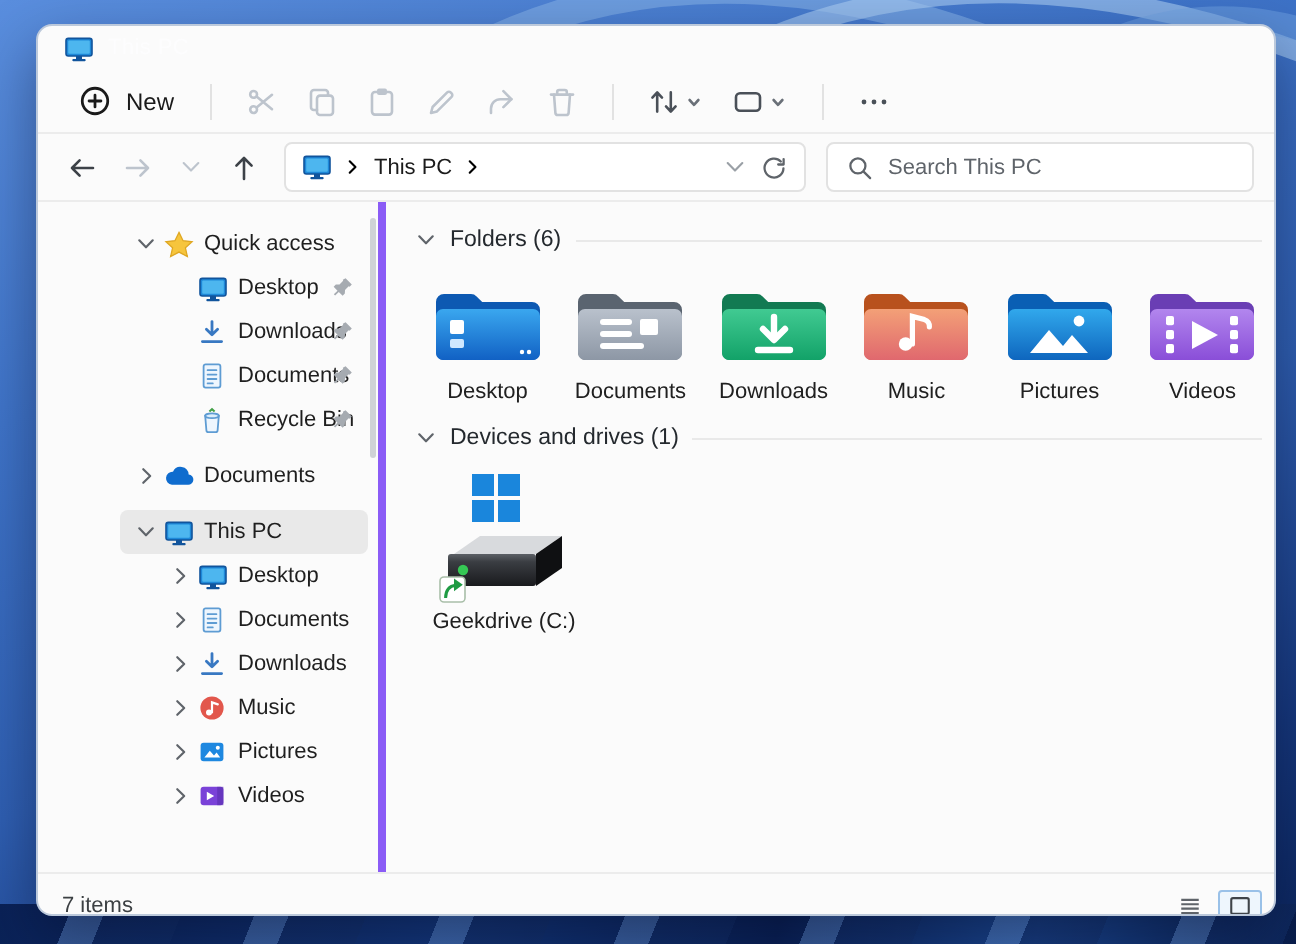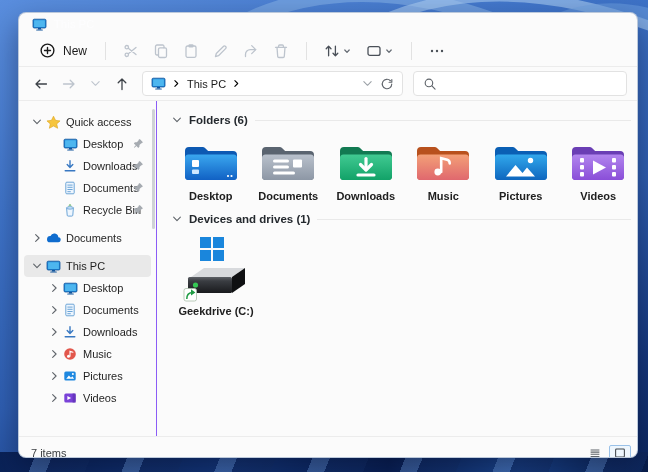--- a/index.html
+++ b/index.html
@@ -44,31 +44,31 @@
   .address-box { flex:1 1 auto; min-width:0; height:25px; background:#fff; border:1px solid #e2e2e2; border-radius:4px;
     display:flex; align-items:center; padding:0 8px; gap:6px; margin:0 10px 0 4px; }
   .crumb { font-size:11px; color:#1b1b1b; white-space:nowrap; }
   .address-box .spacer { flex:1; }
   .search-box { width:214px; height:25px; background:#fff; border:1px solid #e2e2e2; border-radius:4px;
     display:flex; align-items:center; gap:7px; padding:0 9px; flex:0 0 auto; }
   .search-box input { border:none; outline:none; background:transparent; width:100%; font-family:inherit; font-size:11px; color:#1b1b1b; }
   .search-box input::placeholder { color:#5f646a; }
 
   .content { flex:1 1 auto; display:flex; min-height:0; }
-  .sidebar { width:138px; flex:0 0 auto; border-right:1px solid #8b5cf6; position:relative; padding-top:10px; overflow:hidden; }
+  .sidebar { width:138px; flex:0 0 auto; border-right:4px solid #8b5cf6; position:relative; padding-top:10px; overflow:hidden;margin-left:36px; }
   .sb-thumb { position:absolute; right:1px; top:8px; width:3px; height:120px; background:#cfd2d6; border-radius:2px; }
   .side-row { height:22px; display:flex; align-items:center; font-size:11px; color:#1f1f1f; margin:0 5px; border-radius:4px; position:relative; }
   .side-row.sel { background:#e9e9e9; }
   .side-row.gap { margin-top:6px; }
   .tchev { width:13px; display:flex; justify-content:center; flex:0 0 auto; }
   .sic { width:16px; margin:0 5px 0 2px; display:flex; justify-content:center; flex:0 0 auto; }
   .side-label { white-space:nowrap; }
   .pin { position:absolute; right:7px; top:5px; color:#a6abb1; }
 
-  .main { flex:1 1 auto; padding:10px 0 0 15px; min-width:0; overflow:hidden;font-weight:bold; }
+  .main { flex:1 1 auto; padding:10px 0 0 15px; min-width:0; overflow:hidden; }
   .sec-head { display:flex; align-items:center; gap:7px; height:18px; margin-bottom:8px; font-size:11.5px; color:#24292e; }
   .sec-line { flex:1; height:1px; background:#e9e9e9; margin-right:6px; }
   .tiles { display:flex; margin-bottom:8px; }
   .tile { width:78px; display:flex; flex-direction:column; align-items:center; cursor:default; }
   .tile .t-icon { height:50px; display:flex; align-items:flex-end; justify-content:center; }
   .tile .t-label { font-size:11px; color:#202020; margin-top:3px; text-align:center; white-space:nowrap; }
   .tile.drive { width:88px; }
   .tile.drive .t-icon { height:66px; }
 
   .statusbar { height:21px; flex:0 0 auto; border-top:1px solid #ececec; display:flex; align-items:center; padding:12px 6px 0 12px; font-size:11px; color:#3c4043; }
@@ -264,20 +264,21 @@
           </svg>
         </span>
     </div>
     <div class="search-box">
       <span class="ic" style="color:#5f646a">
           <svg width="14" height="14" viewBox="0 0 16 16" fill="none" stroke="currentColor" stroke-width="1.3" stroke-linecap="round" stroke-linejoin="round">
             <circle cx="6.8" cy="6.8" r="4.3"></circle>
             <path d="M10.2 10.2 13.8 13.8"></path>
           </svg>
         </span>
+      <input type="text" placeholder="Search This PC" style="">
     </div>
   </div>
 
   <div class="content">
     <div class="sidebar">
       <div id="sidebar-list">
           <div class="side-row" style="padding-left: 6px;">
             <span class="tchev">
               <svg width="10" height="10" viewBox="0 0 11 11" fill="none" stroke="#5f646a" stroke-width="1.2" stroke-linecap="round" stroke-linejoin="round">
                 <path d="M1.8 3.5 5.5 7.3 9.2 3.5"></path>

